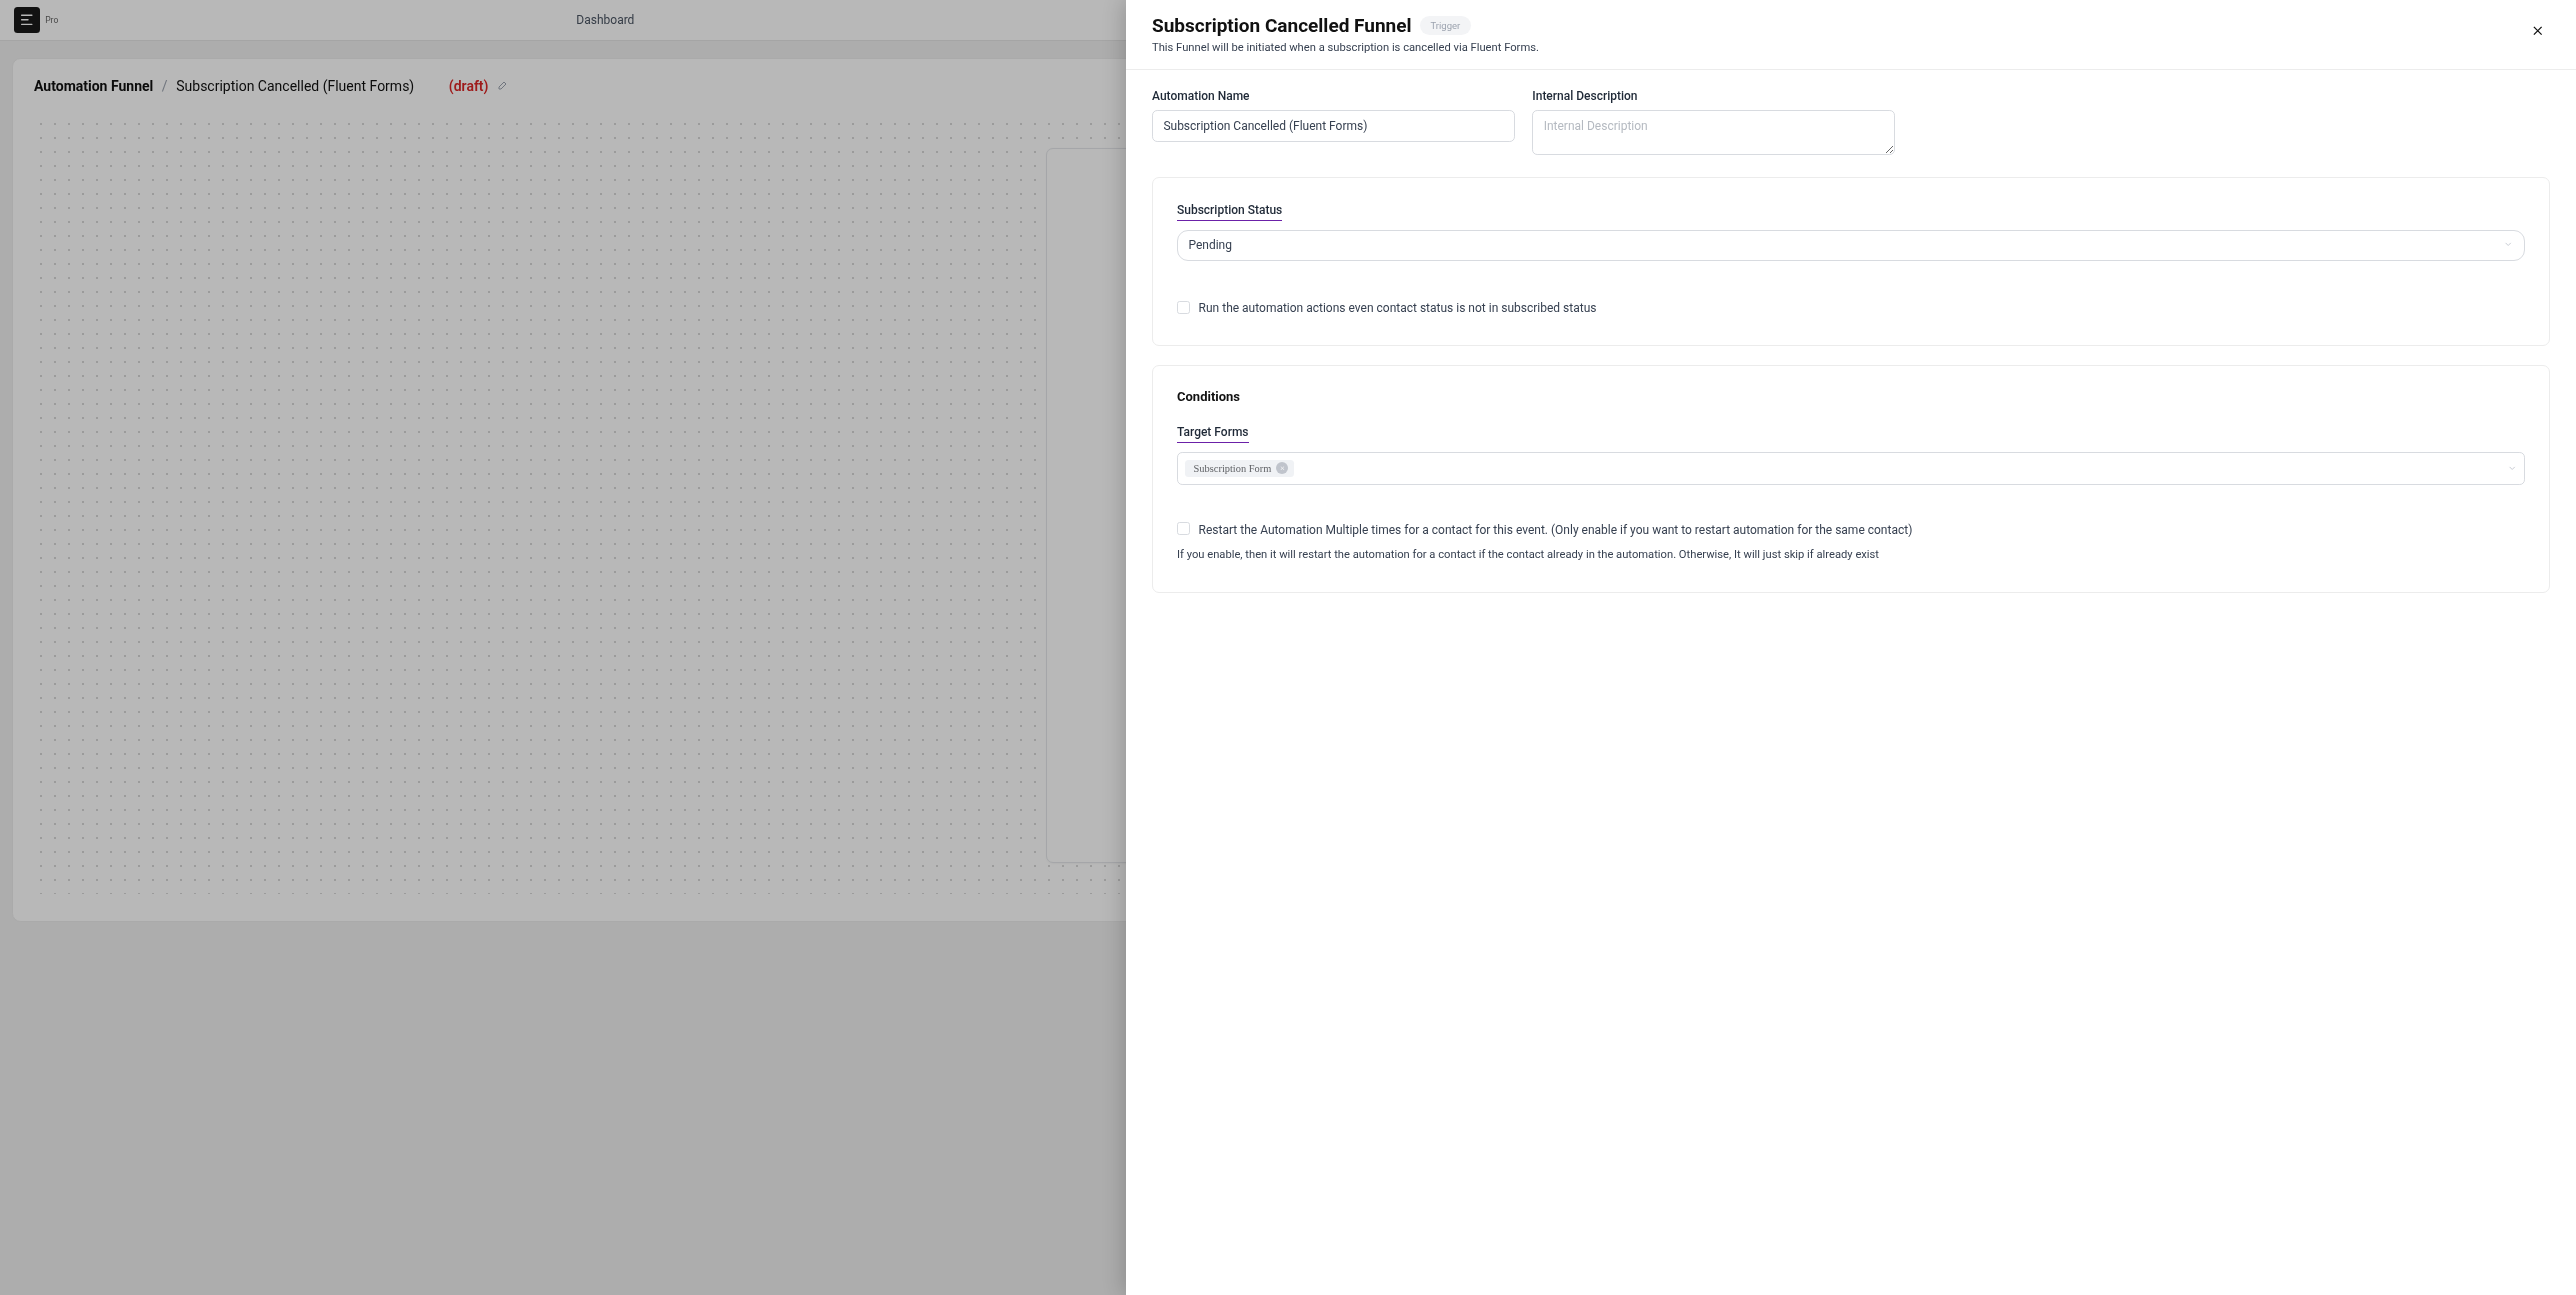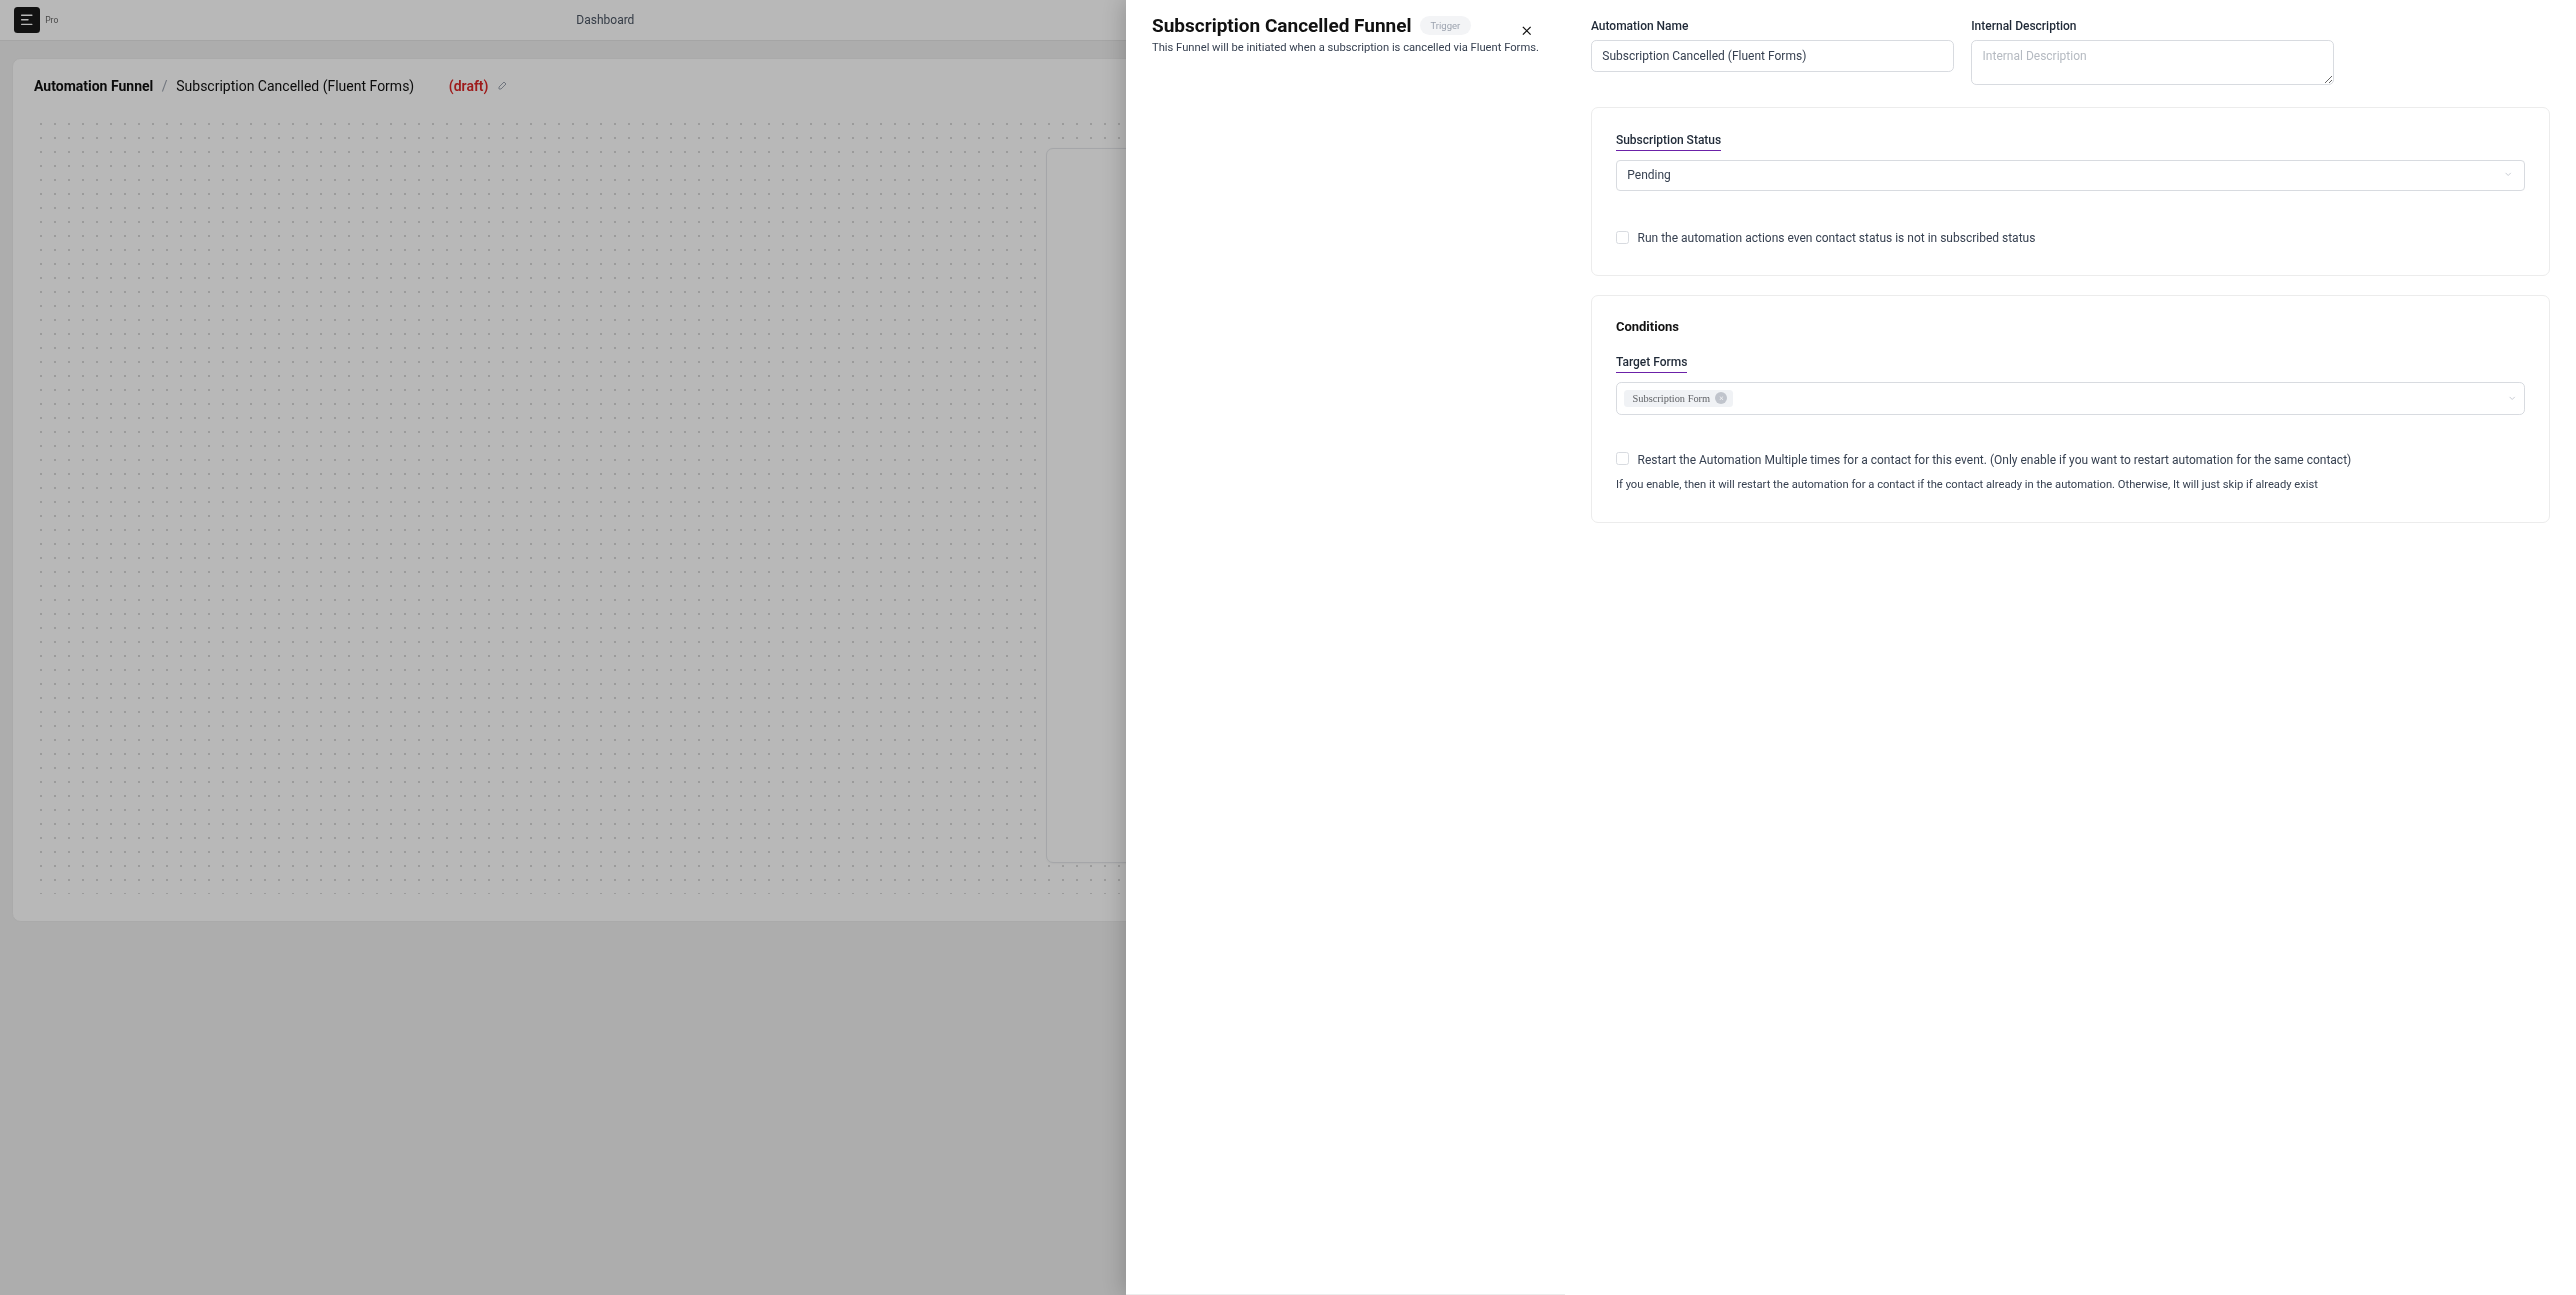--- a/index.html
+++ b/index.html
@@ -90,21 +90,21 @@
       inset: 0;
       background: rgba(0,0,0,0.28);
     }
     .drawer {
       position: fixed;
       top: 0; right: 0; bottom: 0;
       width: 1450px;
       background: #fff;
       box-shadow: -3.5px 0 21px rgba(0,0,0,0.2);
       display: flex;
-      flex-direction: row;
+      flex-direction: column;
     }
     .drawer-head {
       padding: 14px 26px 15.5px;
       border-bottom: 0.9px solid #ececec;
       position: relative;
     }
     .dh-title-row { display: flex; align-items: center; gap: 8.6px; }
     .dh-title { font-size: 19px; font-weight: 700; color: #111; }
     .dh-badge {
       background: #f3f4f6;
@@ -182,21 +182,21 @@
       padding-bottom: 3.5px;
       margin-bottom: 8.6px;
     }
     .select-wrap {
       position: relative;
       width: 100%;
     }
     .select-box {
       width: 100%;
       border: 0.9px solid #d8dbe0;
-      border-radius: 4px;
+      border-radius: 11px;
       padding: 7.8px 10.4px;
       font-size: 12px;
       color: #374151;
       background: #fff;
       display: flex;
       align-items: center;
       justify-content: space-between;
       cursor: pointer;
     }
     .chev { color: #c0c4cc; }

